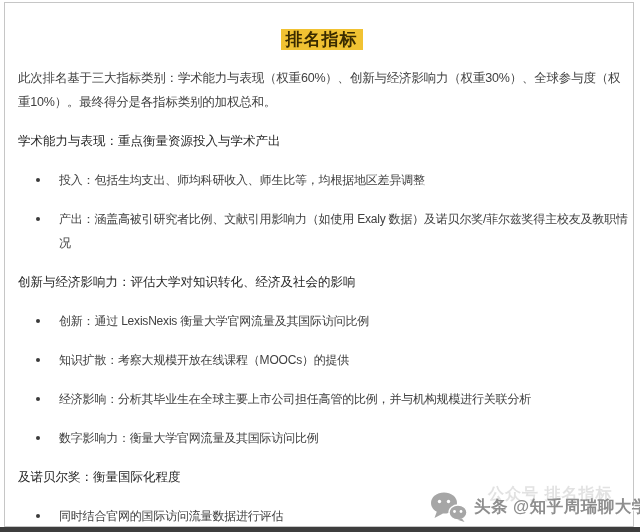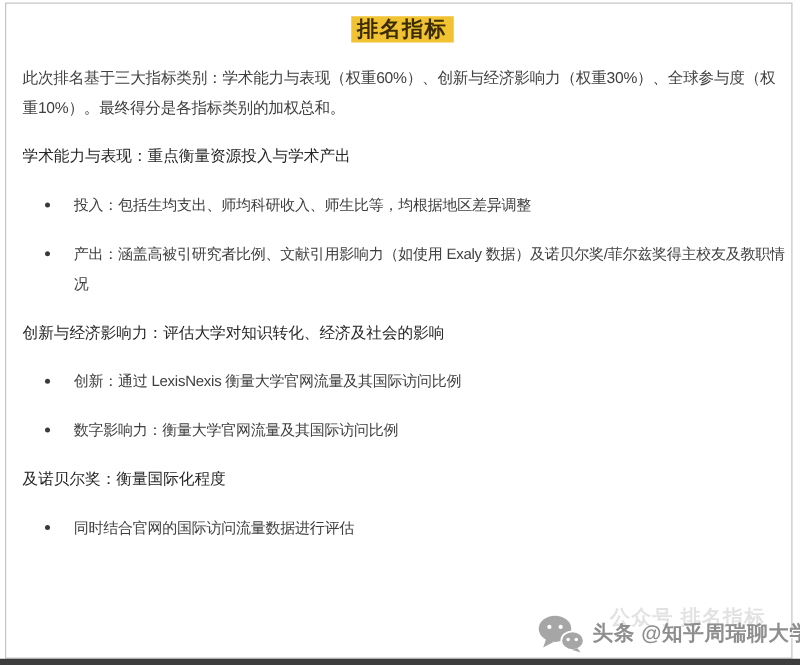--- a/index.html
+++ b/index.html
@@ -16,21 +16,21 @@
   }
   .doc-box {
     position: absolute;
     left: 4px;
     top: 2px;
     width: 630px;
     height: 525px;
     box-sizing: border-box;
     border: 1px solid var(--border, #c6c6c6);
     background: #ffffff;
-    padding: 8px 4px 0 9px;
+    padding: 24px 4px 0 9px;
     overflow: hidden;
   }
   .bottom-bar {
     position: absolute;
     left: 0;
     right: 0;
     bottom: 0;
     height: 5px;
     background: var(--bottom_bar, #3d3d3d);
   }
@@ -134,20 +134,28 @@
   </div>
 
   <div class="section-heading">创新与经济影响力：评估大学对知识转化、经济及社会的影响</div>
 
   <div class="bullet">
     <span class="dot"></span>
     <span class="bullet-text">创新：通过 LexisNexis 衡量大学官网流量及其国际访问比例</span>
   </div>
   <div class="bullet">
     <span class="dot"></span>
+    <span class="bullet-text">知识扩散：考察大规模开放在线课程（MOOCs）的提供</span>
+  </div>
+  <div class="bullet">
+    <span class="dot"></span>
+    <span class="bullet-text">经济影响：分析其毕业生在全球主要上市公司担任高管的比例，并与机构规模进行关联分析</span>
+  </div>
+  <div class="bullet">
+    <span class="dot"></span>
     <span class="bullet-text">数字影响力：衡量大学官网流量及其国际访问比例</span>
   </div>
 
   <div class="section-heading">及诺贝尔奖：衡量国际化程度</div>
 
   <div class="bullet">
     <span class="dot"></span>
     <span class="bullet-text">同时结合官网的国际访问流量数据进行评估</span>
   </div>
 

